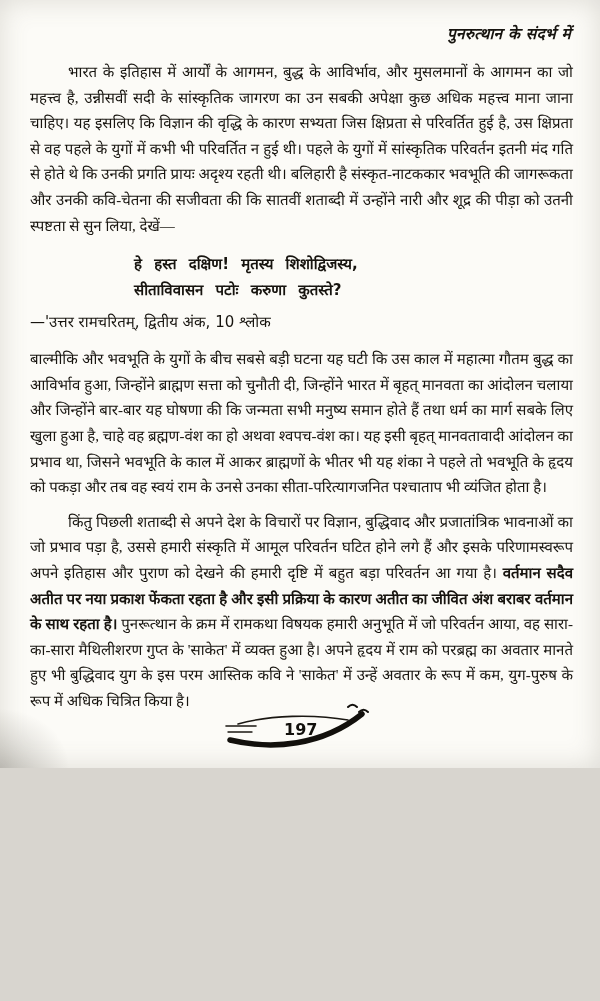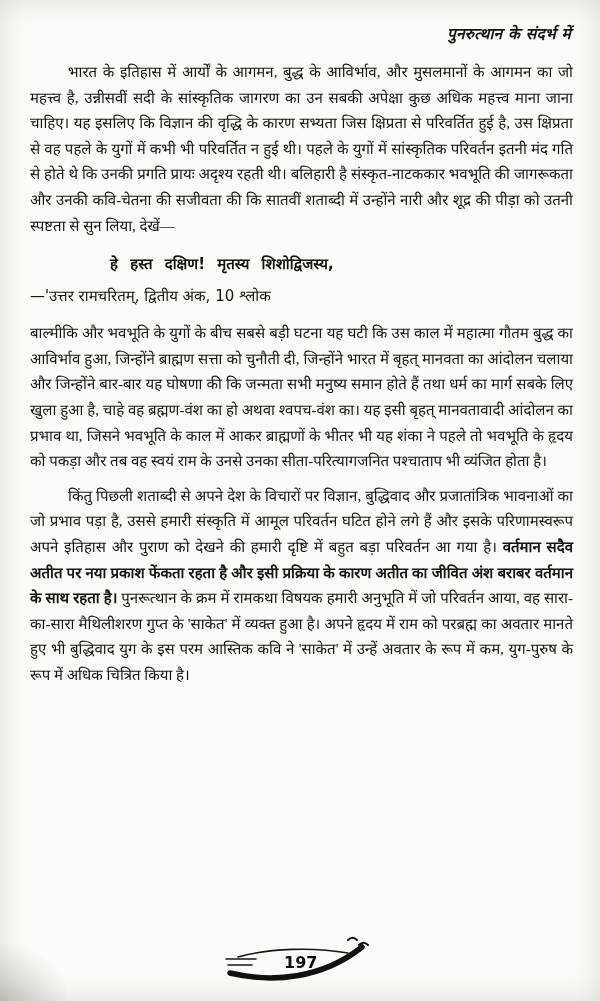--- a/index.html
+++ b/index.html
@@ -3,21 +3,21 @@
 <meta charset="utf-8">
 <style>
   html, body { margin: 0; padding: 0; }
   body {
     width: 600px; height: 1001px;
     background: #d8d5cf;
     font-family: "DejaVu Sans", sans-serif;
   }
   .page {
     position: relative;
-    width: 600px; height: 1001px;
+    width: 600px; height: 768px;
     box-sizing: border-box;
     background: #fcfbf7;
     padding: 20px 27px 0 30px;
     box-shadow: inset 0 0 28px rgba(95, 88, 75, 0.20);
     color: #17140f;
     overflow: hidden;
   }
   .header {
     text-align: right;
     font-weight: bold;
@@ -33,21 +33,21 @@
     margin: 0 0 9px 0;
     font-family: Liberation Serif, serif;
   }
   .indent { text-indent: 38px; }
   .bold { font-weight: bold; }
   .verse {
     font-weight: bold;
     font-size: 15px;
     line-height: 26px;
     word-spacing: 7px;
-    margin: 12px 0 8px 80px;
+    margin: 12px 0 8px 104px;
   }
   .attribution {
     text-align: left;
     font-size: 15px;
     margin: 8px 4px 16px 0;
   }
   .footer {
     position: absolute;
     left: 4px; right: 0; bottom: 14px;
     display: flex;
@@ -69,20 +69,21 @@
 <div class="page">
 
   <div class="header">पुनरुत्थान के संदर्भ में</div>
 
   <p class="para indent">
     <span>भारत के इतिहास में आर्यों के आगमन, बुद्ध के आविर्भाव, और मुसलमानों के आगमन का जो महत्त्व है, उन्नीसवीं सदी के सांस्कृतिक जागरण का उन सबकी अपेक्षा कुछ अधिक महत्त्व माना जाना चाहिए। यह इसलिए कि विज्ञान की वृद्धि के कारण सभ्यता जिस क्षिप्रता से परिवर्तित हुई है, उस क्षिप्रता से वह पहले के युगों में कभी भी परिवर्तित न हुई थी। पहले के युगों में सांस्कृतिक परिवर्तन इतनी मंद गति से होते थे कि उनकी प्रगति प्रायः अदृश्य रहती थी। बलिहारी है संस्कृत-नाटककार भवभूति की जागरूकता और उनकी कवि-चेतना की सजीवता की कि सातवीं शताब्दी में उन्होंने नारी और शूद्र की पीड़ा को उतनी स्पष्टता से सुन लिया, देखें—</span>
   </p>
 
   <div class="verse">
     <div class="verse-line">हे हस्त दक्षिण! मृतस्य शिशोद्विजस्य,</div>
+    <div class="verse-line">सीताविवासन पटोः करुणा कुतस्ते?</div>
   </div>
 
   <div class="attribution">—'उत्तर रामचरितम्, द्वितीय अंक, 10 श्लोक</div>
 
   <p class="para">
     <span>बाल्मीकि और भवभूति के युगों के बीच सबसे बड़ी घटना यह घटी कि उस काल में महात्मा गौतम बुद्ध का आविर्भाव हुआ, जिन्होंने ब्राह्मण सत्ता को चुनौती दी, जिन्होंने भारत में बृहत् मानवता का आंदोलन चलाया और जिन्होंने बार-बार यह घोषणा की कि जन्मता सभी मनुष्य समान होते हैं तथा धर्म का मार्ग सबके लिए खुला हुआ है, चाहे वह ब्रह्मण-वंश का हो अथवा श्वपच-वंश का। यह इसी बृहत् मानवतावादी आंदोलन का प्रभाव था, जिसने भवभूति के काल में आकर ब्राह्मणों के भीतर भी यह शंका ने पहले तो भवभूति के हृदय को पकड़ा और तब वह स्वयं राम के उनसे उनका सीता-परित्यागजनित पश्चाताप भी व्यंजित होता है।</span>
   </p>
 
   <p class="para indent">
     <span>किंतु पिछली शताब्दी से अपने देश के विचारों पर विज्ञान, बुद्धिवाद और प्रजातांत्रिक भावनाओं का जो प्रभाव पड़ा है, उससे हमारी संस्कृति में आमूल परिवर्तन घटित होने लगे हैं और इसके परिणामस्वरूप अपने इतिहास और पुराण को देखने की हमारी दृष्टि में बहुत बड़ा परिवर्तन आ गया है। </span><span class="bold">वर्तमान सदैव अतीत पर नया प्रकाश फेंकता रहता है और इसी प्रक्रिया के कारण अतीत का जीवित अंश बराबर वर्तमान के साथ रहता है।</span><span> पुनरूत्थान के क्रम में रामकथा विषयक हमारी अनुभूति में जो परिवर्तन आया, वह सारा-का-सारा मैथिलीशरण गुप्त के 'साकेत' में व्यक्त हुआ है। अपने हृदय में राम को परब्रह्म का अवतार मानते हुए भी बुद्धिवाद युग के इस परम आस्तिक कवि ने 'साकेत' में उन्हें अवतार के रूप में कम, युग-पुरुष के रूप में अधिक चित्रित किया है।</span>

